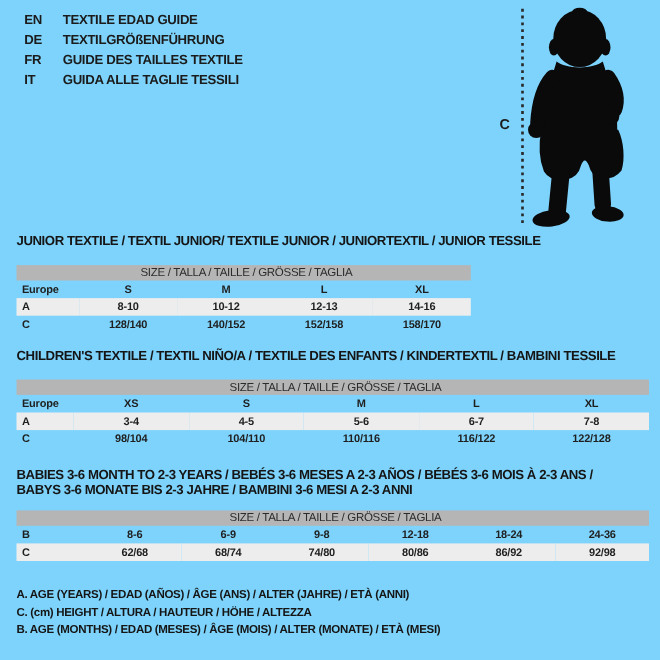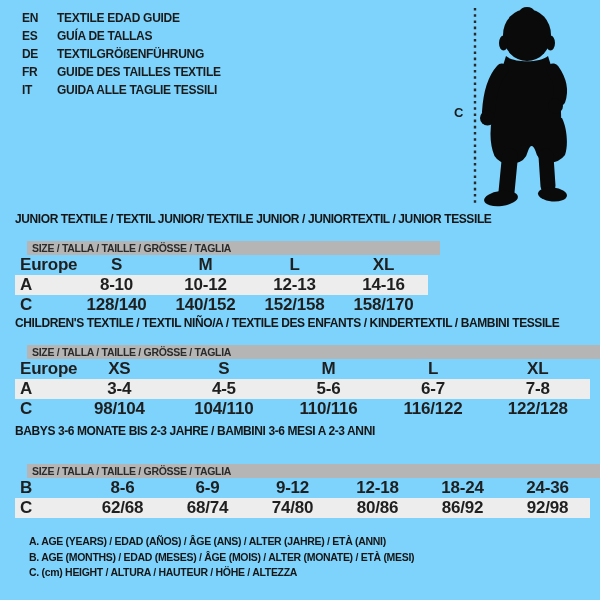--- a/index.html
+++ b/index.html
@@ -62,89 +62,86 @@
   .tbl-title {
     font-size: 12px;
     font-weight: 700;
     letter-spacing: -0.4px;
     line-height: 14px;
     color: #151515;
     white-space: nowrap;
   }
   .band {
     position: absolute;
-    left: 12px;
+    left: 0;
     width: 100%;
     height: 14px;
     background: #b5b5b5;
     font-size: 10.5px;
-    font-weight: 700;
+    font-weight: 400;
     letter-spacing: -0.3px;
     line-height: 14px;
     padding-left: 5px;
     color: #2b2b2b;
     white-space: nowrap;
+    text-align: center;
   }
   .sec-junior .band, .sec-children .band { top: 29px; }
   .sec-babies .band { top: 40px; }
 
   table.size-table {
     position: absolute;
     left: 0;
     width: 100%;
     border-collapse: collapse;
     table-layout: fixed;
   }
   .sec-junior table.size-table, .sec-children table.size-table { top: 43px; }
   .sec-babies table.size-table { top: 54px; }
 
   table.size-table td {
     height: 16px;
-    font-size: 17px;
+    font-size: 10px;
     font-weight: 700;
     letter-spacing: -0.2px;
     text-align: center;
     vertical-align: middle;
     padding: 0;
     color: #1f1f1f;
   }
   table.size-table td.lab { text-align: left; padding-left: 5px; }
   table.size-table tr:nth-child(even) { background: #ededed; }
   .t-junior   col.c-lab { width: 57px; }
   .t-children col.c-lab { width: 52px; }
   .t-babies   col.c-lab { width: 65px; }
 
   
   .legend {
     position: absolute;
-    left: 29px;
+    left: 15px;
     top: 534px;
   }
   .legend-line {
     font-size: 10.5px;
     font-weight: 700;
     letter-spacing: -0.3px;
     line-height: 15.5px;
     color: #151515;
     white-space: nowrap;
   }
 </style>
 </head>
 <body>
 
 <div class="canvas">
 
   <div class="lang-list">
     <div class="lang-row">
       <span class="lang-code">EN</span>
       <span class="lang-title">TEXTILE EDAD GUIDE</span>
-    </div>
-    <div class="lang-row">
-      <span class="lang-code">ES</span>
-      <span class="lang-title">GUÍA DE TALLAS</span>
     </div>
     <div class="lang-row">
       <span class="lang-code">DE</span>
       <span class="lang-title">TEXTILGRÖßENFÜHRUNG</span>
     </div>
     <div class="lang-row">
       <span class="lang-code">FR</span>
       <span class="lang-title">GUIDE DES TAILLES TEXTILE</span>
     </div>
     <div class="lang-row">
@@ -248,48 +245,49 @@
             <td>104/110</td>
             <td>110/116</td>
             <td>116/122</td>
             <td>122/128</td>
           </tr>
         </tbody>
     </table>
   </div>
 
   <div class="section sec-babies">
+    <div class="tbl-title">BABIES 3-6 MONTH TO 2-3 YEARS / BEBÉS 3-6 MESES A 2-3 AÑOS / BÉBÉS 3-6 MOIS À 2-3 ANS /</div>
     <div class="tbl-title">BABYS 3-6 MONATE BIS 2-3 JAHRE / BAMBINI 3-6 MESI A 2-3 ANNI</div>
     <div class="band">SIZE / TALLA / TAILLE / GRÖSSE / TAGLIA</div>
     <table class="size-table t-babies">
       <colgroup>
           <col class="c-lab">
         </colgroup>
       <tbody>
           <tr>
             <td class="lab">B</td>
             <td>8-6</td>
             <td>6-9</td>
-            <td>9-12</td>
+            <td>9-8</td>
             <td>12-18</td>
             <td>18-24</td>
             <td>24-36</td>
           </tr>
           <tr>
             <td class="lab">C</td>
             <td>62/68</td>
             <td>68/74</td>
             <td>74/80</td>
             <td>80/86</td>
             <td>86/92</td>
             <td>92/98</td>
           </tr>
         </tbody>
     </table>
   </div>
 
   <div class="legend">
     <div class="legend-line">A. AGE (YEARS) / EDAD (AÑOS) / ÂGE (ANS) / ALTER (JAHRE) / ETÀ (ANNI)</div>
+    <div class="legend-line">C. (cm) HEIGHT / ALTURA / HAUTEUR / HÖHE / ALTEZZA</div>
     <div class="legend-line">B. AGE (MONTHS) / EDAD (MESES) / ÂGE (MOIS) / ALTER (MONATE) / ETÀ (MESI)</div>
-    <div class="legend-line">C. (cm) HEIGHT / ALTURA / HAUTEUR / HÖHE / ALTEZZA</div>
   </div>
 
 </div>
 
 </body></html>

